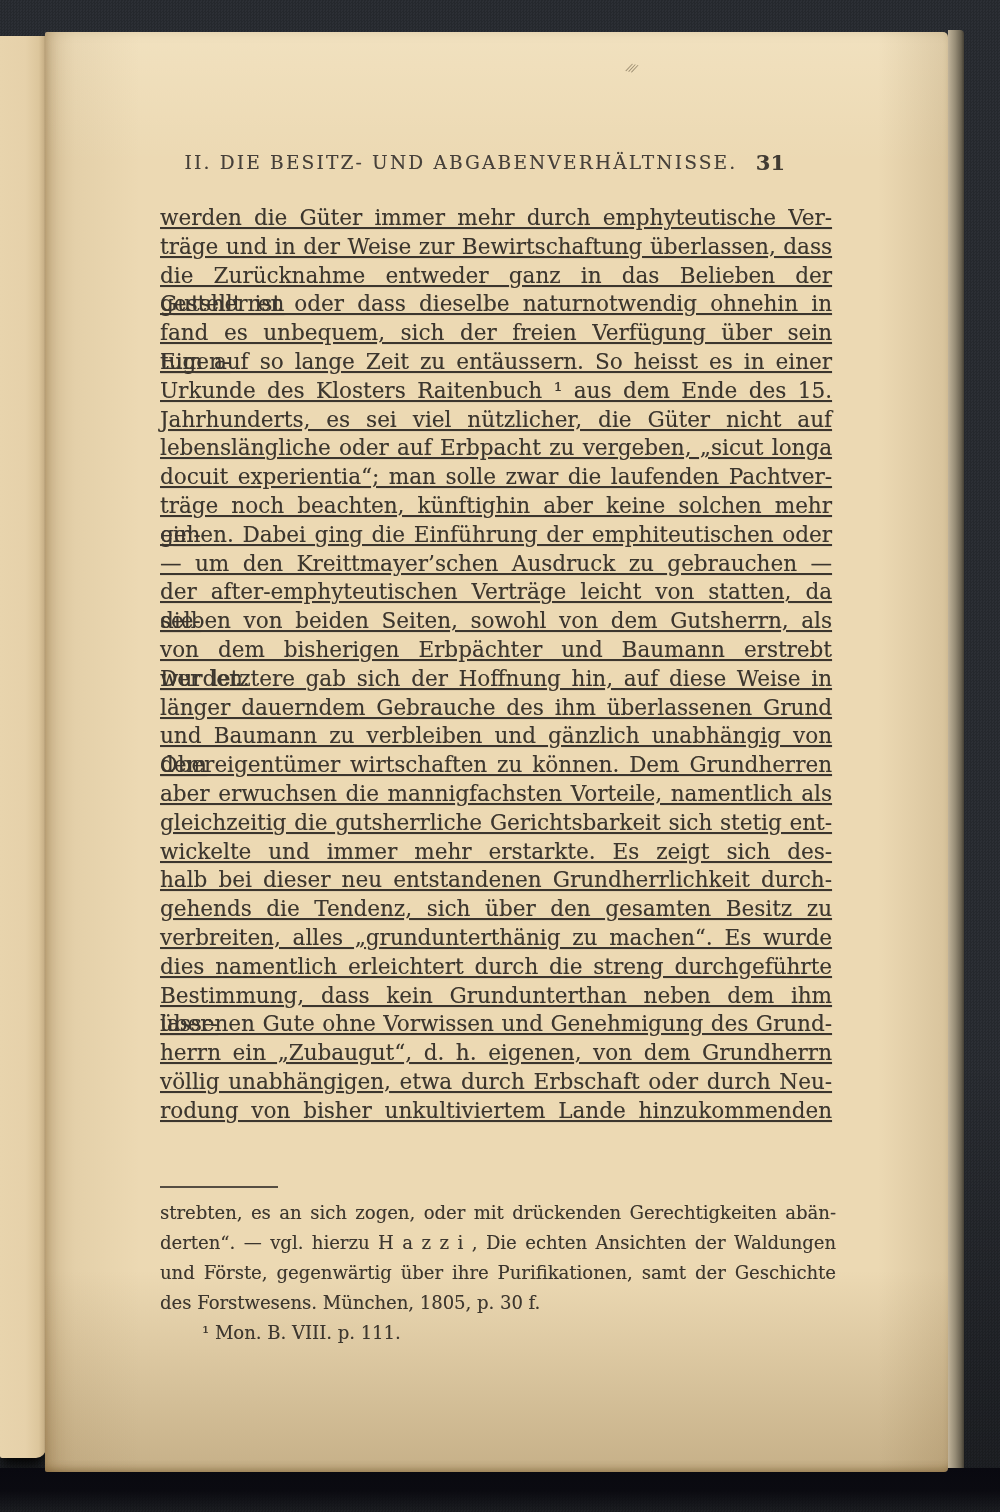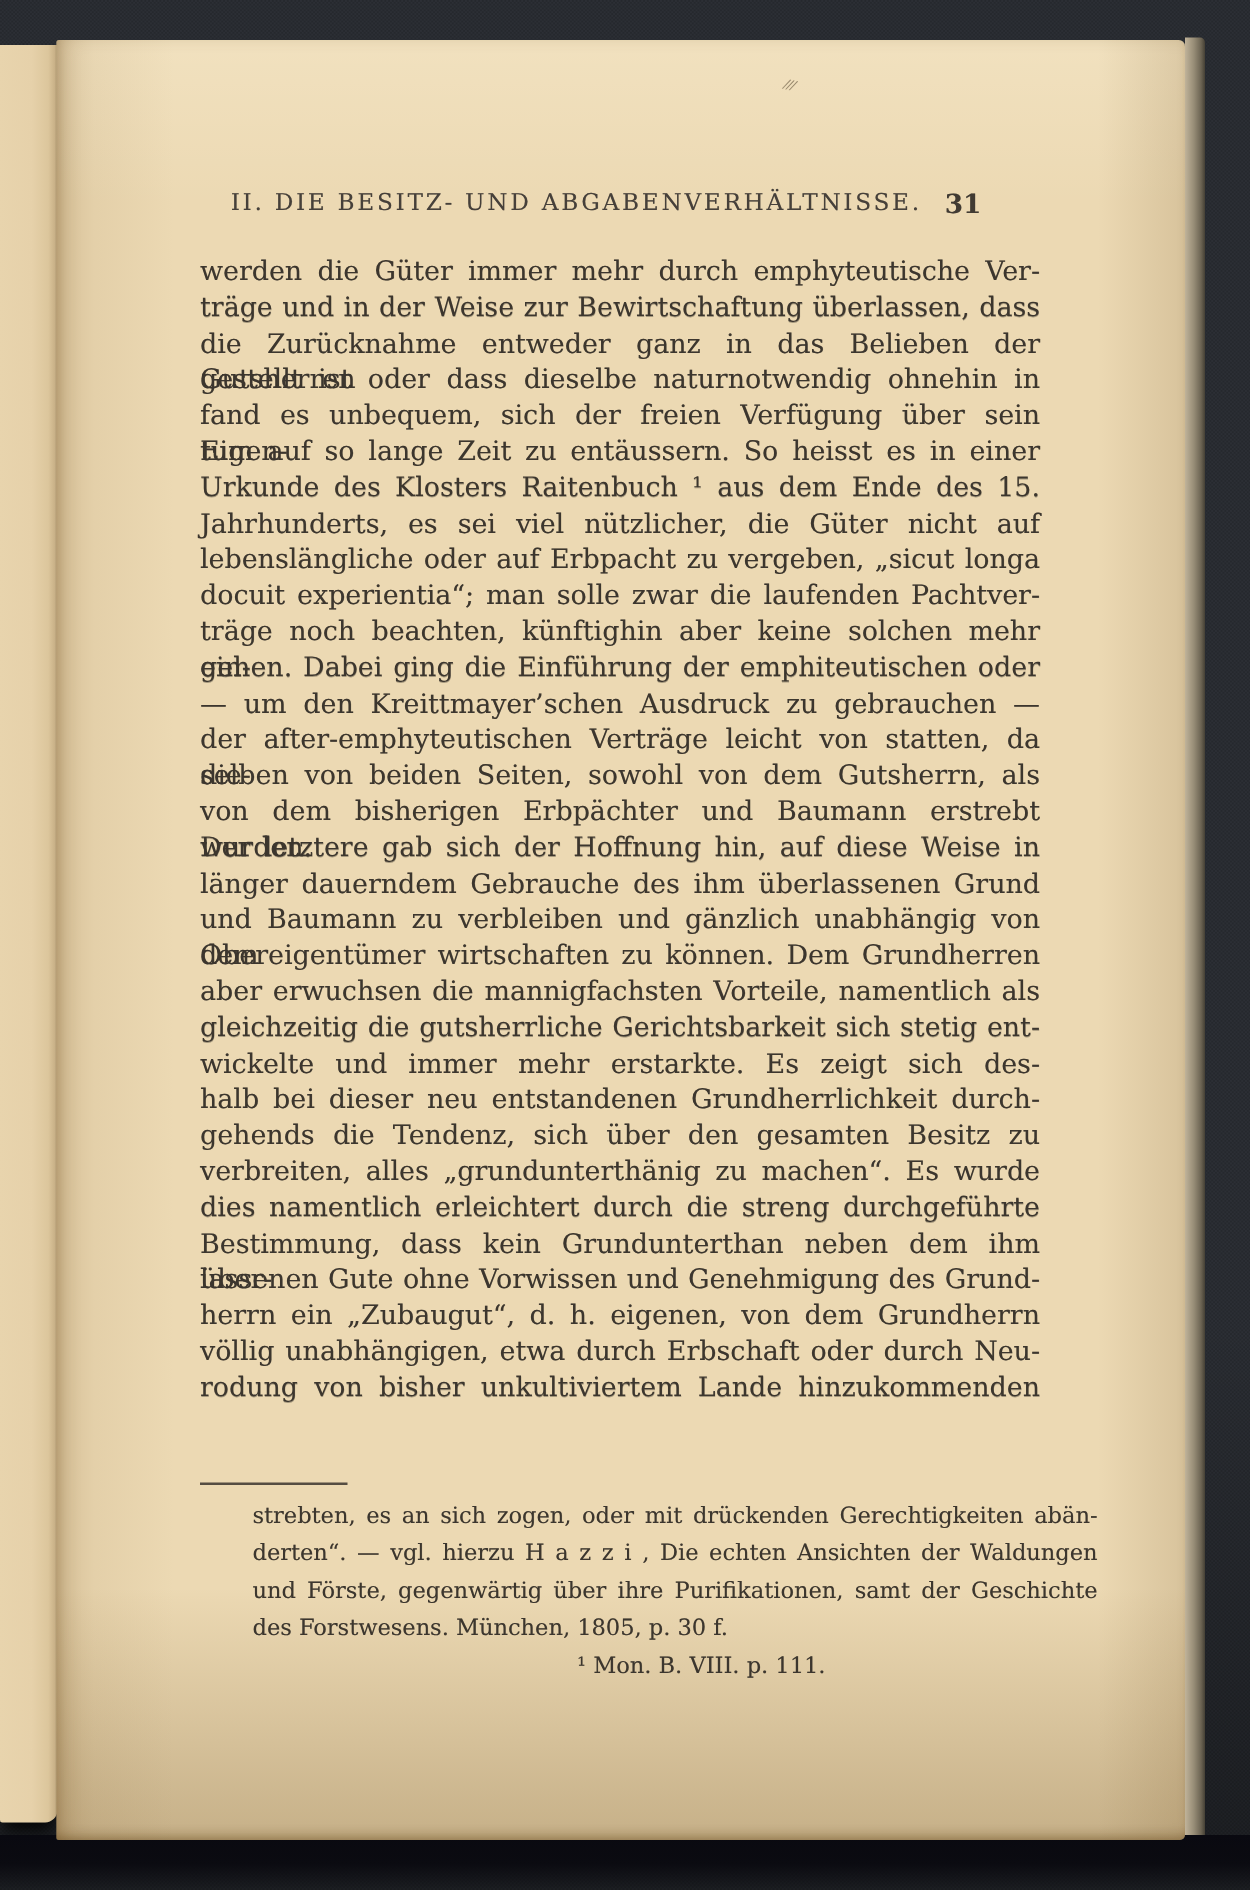--- a/index.html
+++ b/index.html
@@ -68,35 +68,35 @@
   .pencil-mark{
     position:absolute;left:583px;top:30px;font-size:11px;
     color:rgba(115,95,60,.38);transform:rotate(12deg);letter-spacing:1px;
   }
   .body-block{
     position:absolute;left:115px;top:172px;width:672px;
     font-size:21.5px;line-height:28.8px;
   }
   .body-block div{
     text-align:justify;text-align-last:justify;
-    height:28.8px;overflow:visible;white-space:normal;
+    height:28.8px;overflow:visible;white-space:normal;text-decoration:underline;
   }
   .fn-rule{
     position:absolute;left:115px;top:1154px;width:118px;height:0;
     border-top:2px solid #554d42;
   }
   .footnotes{
     position:absolute;left:115px;top:1166px;width:676px;
-    font-size:18px;line-height:30px;margin-left:42px;
+    font-size:18px;line-height:30px;
   }
   .footnotes .fnj div{
     text-align:justify;text-align-last:justify;height:30px;
   }
   .fn-last{height:30px;}
-  .fn-note{height:30px;padding-left:42px;text-align:center;}
+  .fn-note{height:30px;padding-left:42px;}
 </style>
 </head>
 <body>
 
 <div>
   <div class="bg"></div>
   <div class="bg-vignette"></div>
 
   <div class="prev-page"></div>
   <div class="right-edge"></div>

